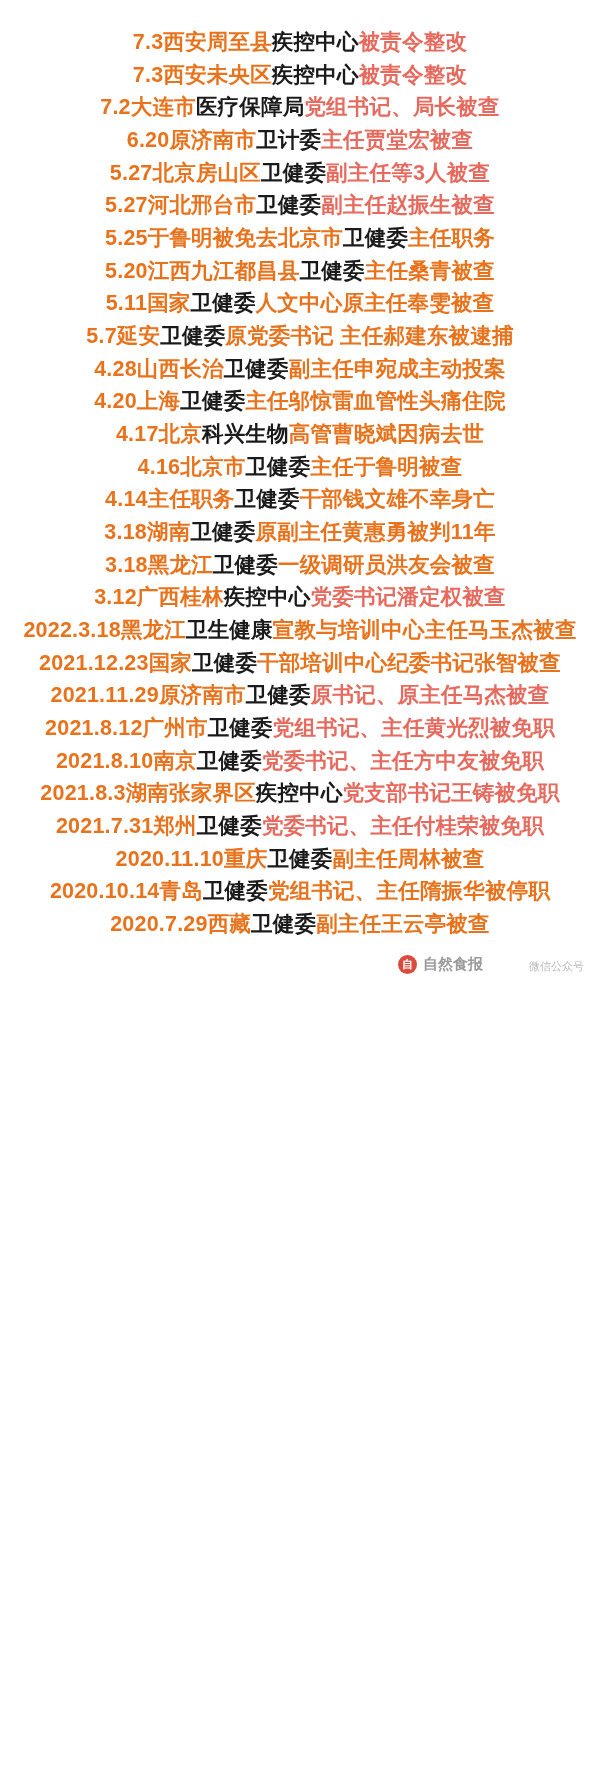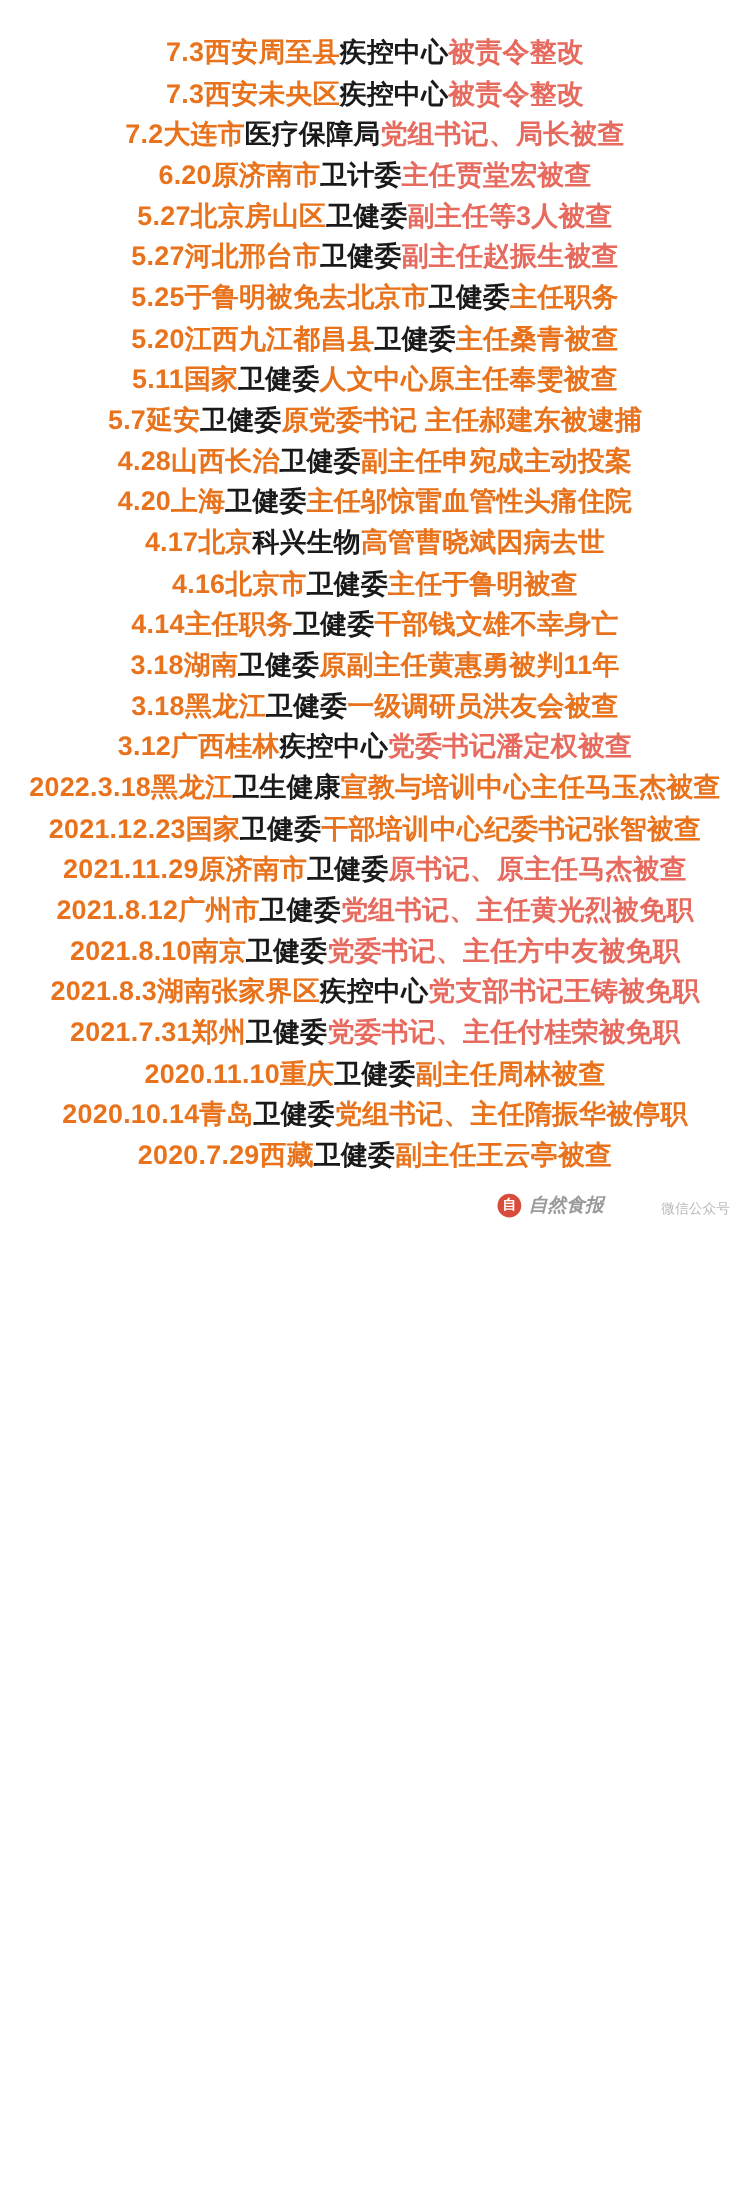--- a/index.html
+++ b/index.html
@@ -94,15 +94,15 @@
     <div class="row"><span class="seg c-date">2021.8.10</span><span class="seg c-place">南京</span><span class="seg c-org">卫健委</span><span class="seg c-tail">党委书记、主任方中友被免职</span></div>
     <div class="row"><span class="seg c-date">2021.8.3</span><span class="seg c-place">湖南张家界区</span><span class="seg c-org">疾控中心</span><span class="seg c-tail">党支部书记王铸被免职</span></div>
     <div class="row"><span class="seg c-date">2021.7.31</span><span class="seg c-place">郑州</span><span class="seg c-org">卫健委</span><span class="seg c-tail">党委书记、主任付桂荣被免职</span></div>
     <div class="row"><span class="seg c-date">2020.11.10</span><span class="seg c-place">重庆</span><span class="seg c-org">卫健委</span><span class="seg c-tail2">副主任周林被查</span></div>
     <div class="row"><span class="seg c-date">2020.10.14</span><span class="seg c-place">青岛</span><span class="seg c-org">卫健委</span><span class="seg c-tail2">党组书记、主任隋振华被停职</span></div>
     <div class="row"><span class="seg c-date">2020.7.29</span><span class="seg c-place">西藏</span><span class="seg c-org">卫健委</span><span class="seg c-tail2">副主任王云亭被查</span></div>
   </div>
 
 <div id="wm-wrap">
   <span class="wm-logo">自</span>
-  <span style="color:#9a9a9a;font-size:15px;font-weight:bold;font-style:italic;">自然食报</span>
+  <span style="color:#9a9a9a;font-size:15px;font-weight:bold;">自然食报</span>
   <span class="wm-sub">微信公众号</span>
 </div>
 
 </body></html>

